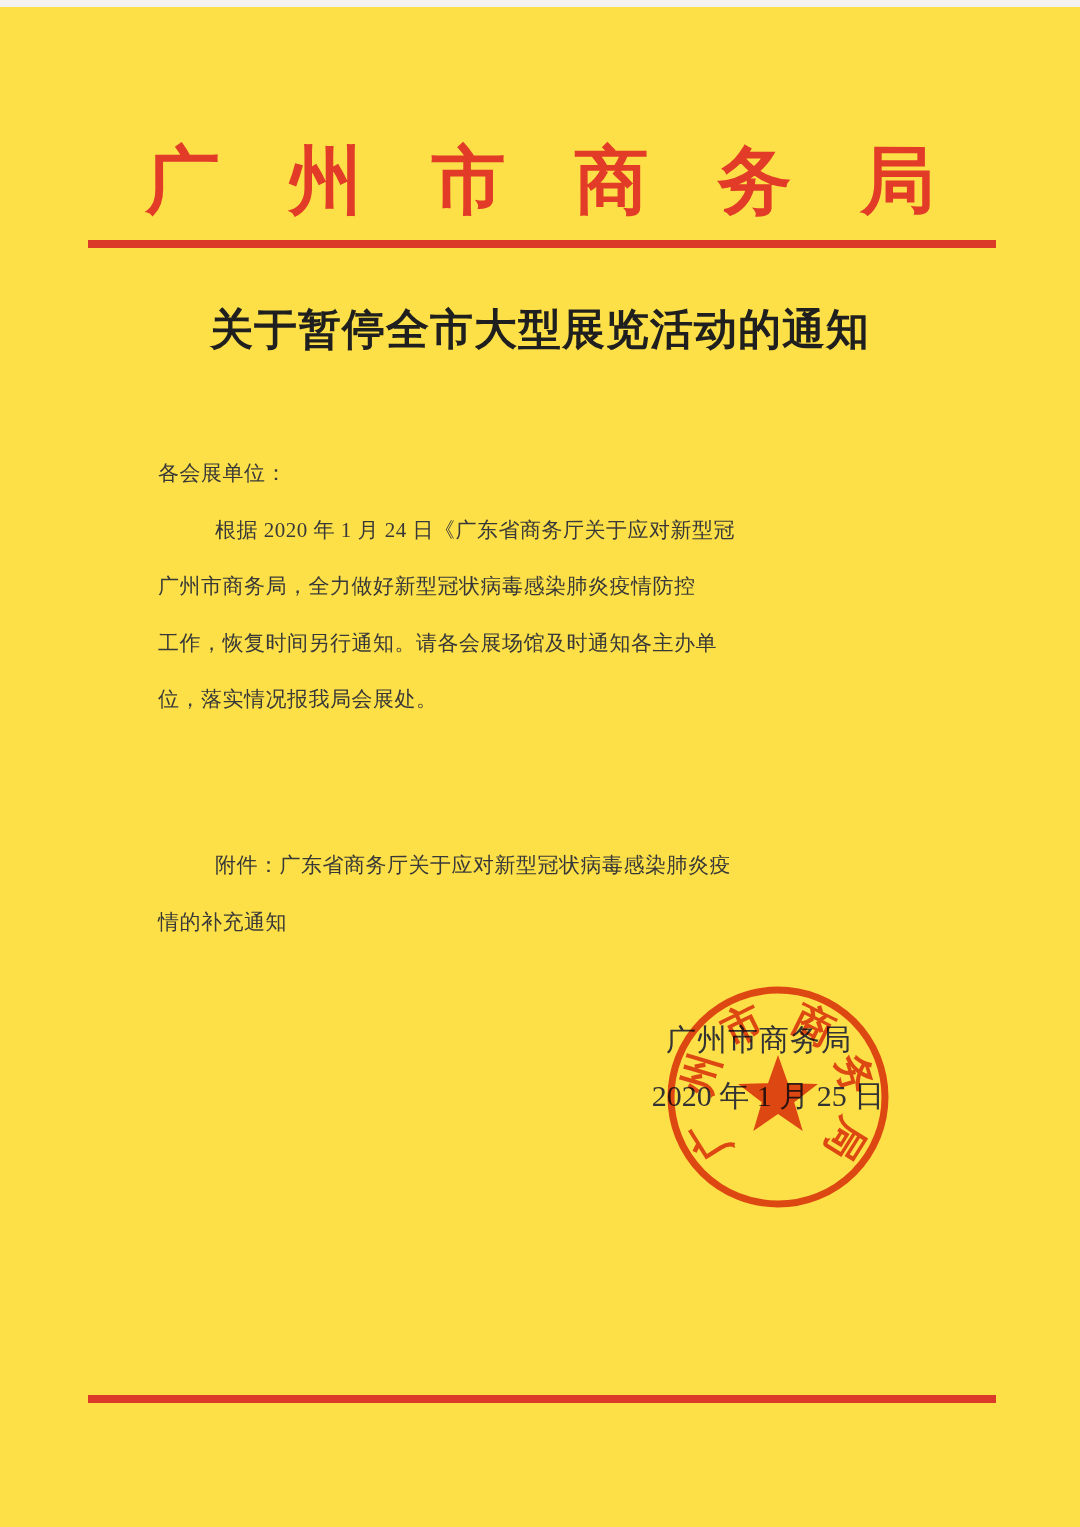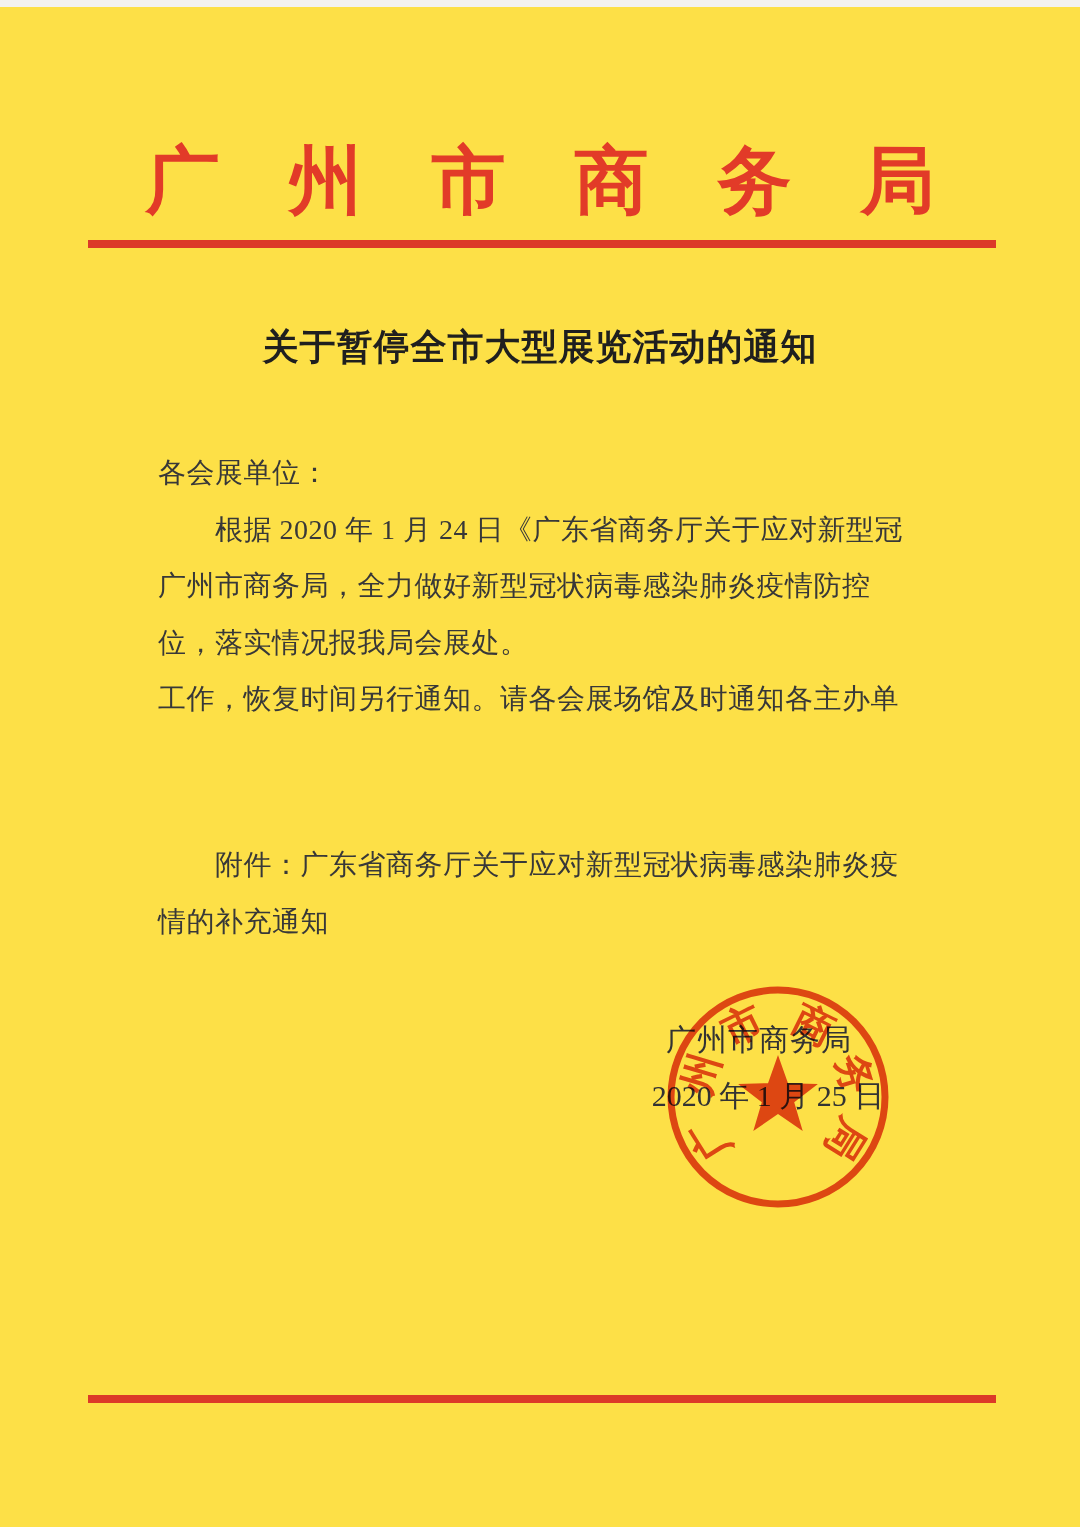--- a/index.html
+++ b/index.html
@@ -28,35 +28,35 @@
     letter-spacing: 69px; text-indent: 69px;
     white-space: nowrap;
   }
   .rule-top {
     position: absolute; top: 240px; left: 88px; width: 908px;
     height: 2px; background: transparent;
     border-top: 5px solid #dc3a28;
     border-bottom: 3px solid #dc3a28;
   }
   .doc-title {
-    position: absolute; top: 322px; left: 0; width: 100%;
+    position: absolute; top: 305px; left: 0; width: 100%;
     margin: 0; text-align: center;
-    font-size: 36px; line-height: 50px; font-weight: bold;
+    font-size: 43px; line-height: 50px; font-weight: bold;
     color: #1f1f1f; letter-spacing: 1px;
     white-space: nowrap;
   }
   .body-block {
     position: absolute; top: 445px; left: 158px; width: 764px;
   }
   .attach-block {
     position: absolute; top: 837px; left: 158px; width: 764px;
   }
   .line {
     height: 56.5px; line-height: 56.5px;
-    font-size: 28px; color: #383838;
+    font-size: 21px; color: #383838;
     white-space: nowrap; letter-spacing: 0.5px;
   }
   .indent { text-indent: 57px; }
   .sig-name {
     position: absolute; top: 1024px; left: 759px;
     transform: translateX(-50%);
     font-size: 30px; line-height: 32px; color: #333;
     letter-spacing: 1px; white-space: nowrap;
     z-index: 1;
   }
@@ -97,22 +97,22 @@
   <div class="letterhead">广州市商务局</div>
 
   <div class="rule-top"></div>
 
   <h1 class="doc-title">关于暂停全市大型展览活动的通知</h1>
 
   <div class="body-block">
     <div class="line">各会展单位：</div>
     <div class="line indent">根据 2020 年 1 月 24 日《广东省商务厅关于应对新型冠</div>
     <div class="line">广州市商务局，全力做好新型冠状病毒感染肺炎疫情防控</div>
+    <div class="line">工作，恢复时间另行通知。请各会展场馆及时通知各主办单</div>
     <div class="line">位，落实情况报我局会展处。</div>
-    <div class="line">工作，恢复时间另行通知。请各会展场馆及时通知各主办单</div>
   </div>
 
   <div class="attach-block">
     <div class="line indent">附件：广东省商务厅关于应对新型冠状病毒感染肺炎疫</div>
     <div class="line">情的补充通知</div>
   </div>
 
   <div class="sig-name">广州市商务局</div>
 
   <div class="sig-date">2020 年 1 月 25 日</div>

